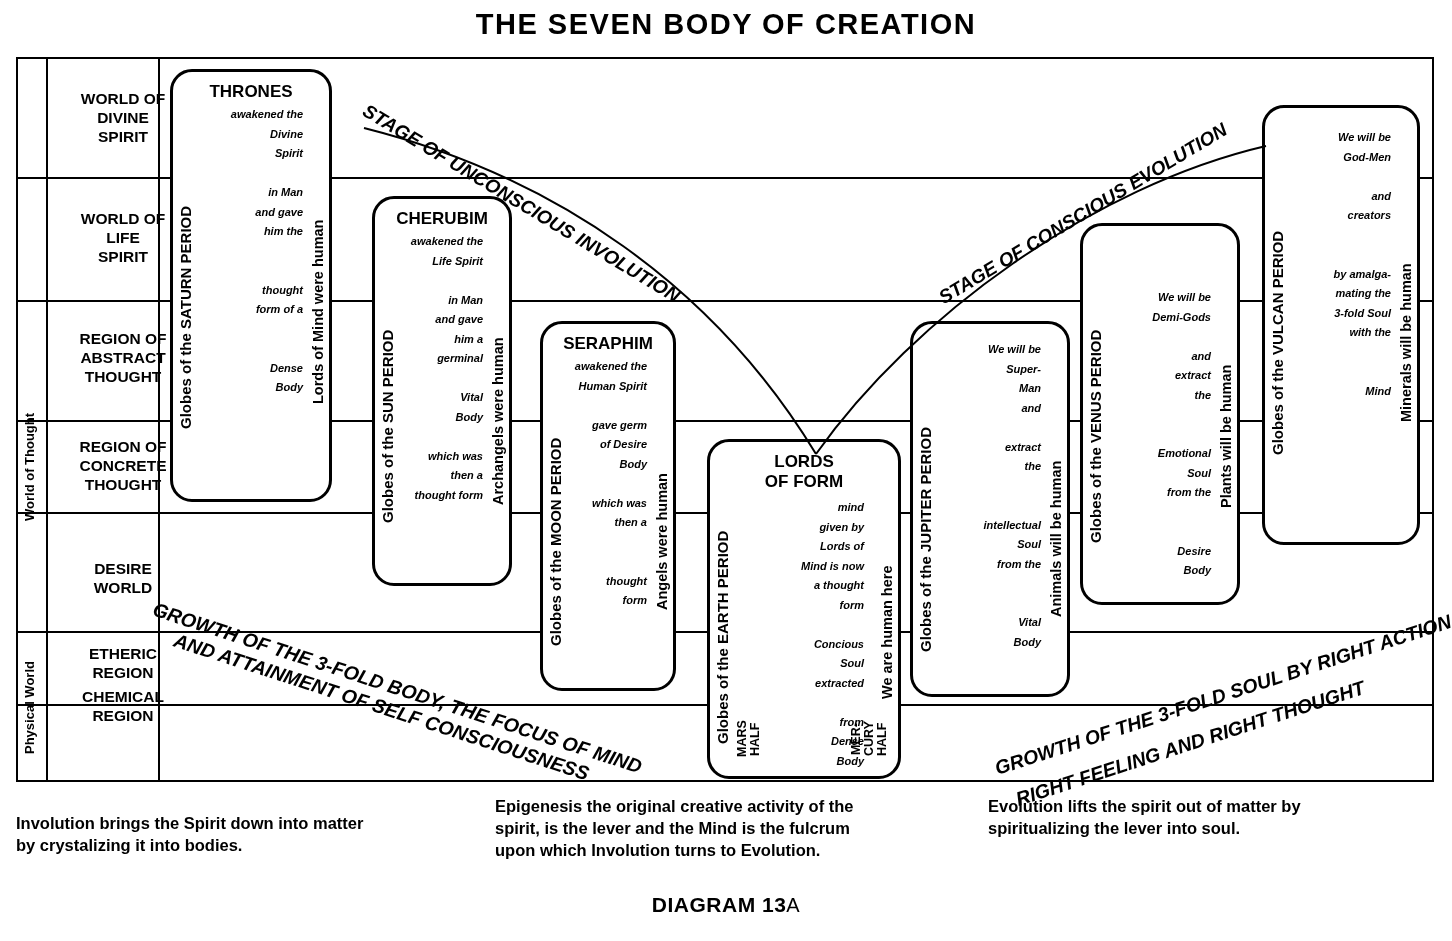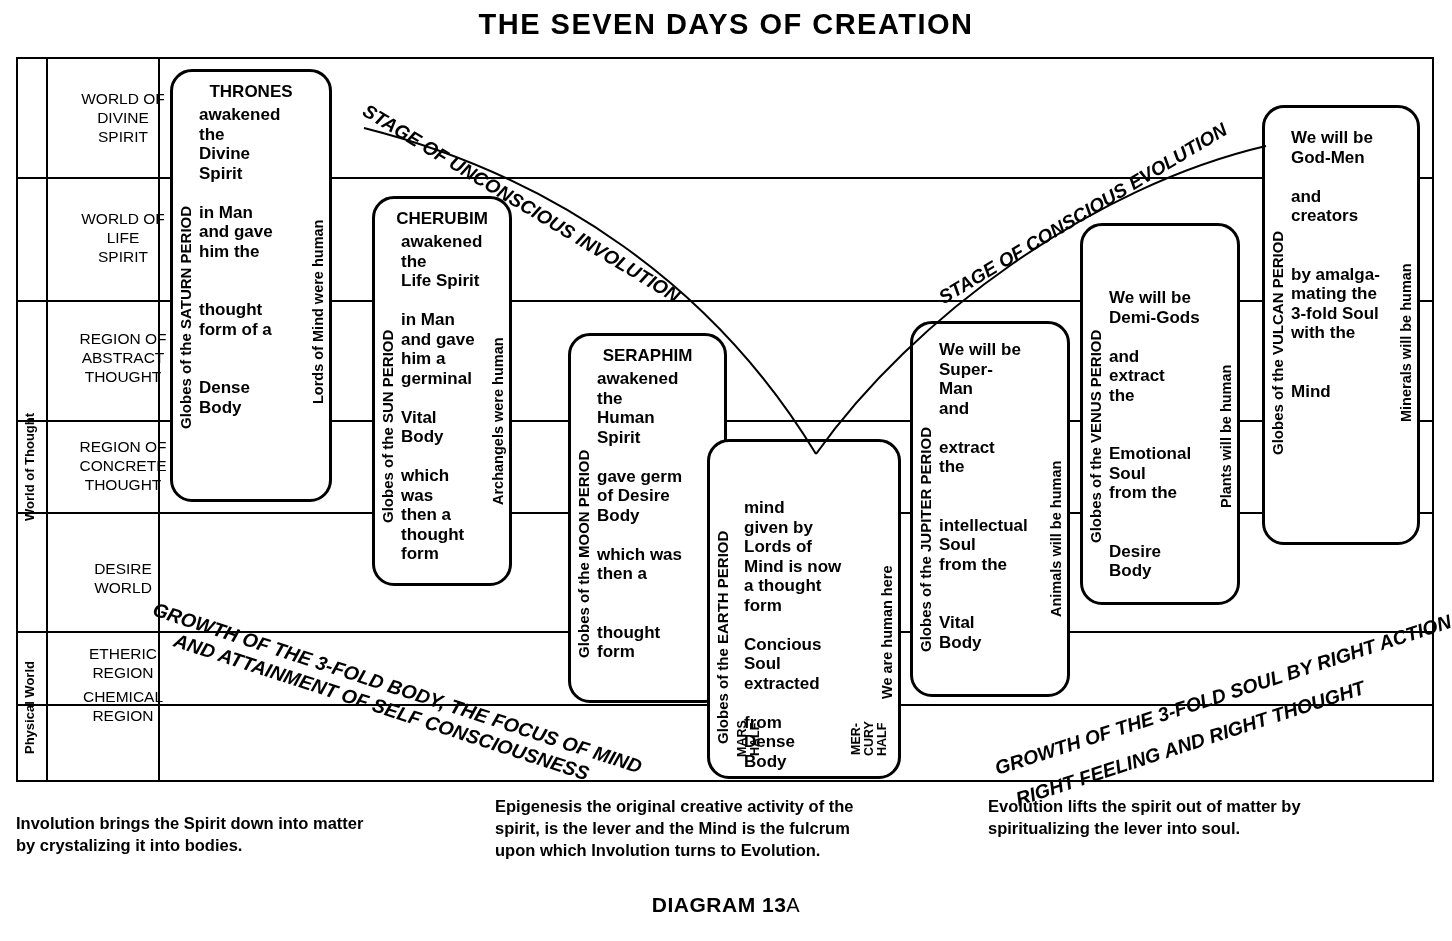--- a/index.html
+++ b/index.html
@@ -18,41 +18,41 @@
   }
   #grid{
     position:absolute;left:16px;top:57px;width:1418px;height:725px;
     border:2px solid #000;
     box-sizing:border-box;
   }
   .rowline{position:absolute;left:0;width:100%;height:2px;background:#000;}
   .vline{position:absolute;top:0;width:2px;height:100%;background:#000;}
   .rowlabel{
     position:absolute;left:46px;width:118px;
-    text-align:center;font-weight:normal;font-size:15.5px;line-height:19px;
+    text-align:center;font-weight:bold;font-size:15.5px;line-height:19px;
   }
   .worldlabel{
     position:absolute;
     writing-mode:vertical-rl;transform:rotate(180deg);
     text-align:center;font-weight:bold;font-size:13px;
     left:4px;width:22px;
   }
   
   .capsule{
     position:absolute;
     border:3px solid #000;border-radius:22px;
     box-sizing:border-box;background:#fff;
   }
   .cap-title{
     position:absolute;left:0;width:100%;
     text-align:center;font-weight:bold;font-size:17px;line-height:20px;
   }
   .cap-body{
     position:absolute;left:0;width:100%;
-    text-align:left;font-weight:bold;font-size:17px;line-height:19.5px;
+    text-align:right;font-weight:bold;font-size:11px;line-height:19.5px;font-style:italic;
   }
   .vlabel{
     position:absolute;
     writing-mode:vertical-rl;transform:rotate(180deg);
     font-weight:bold;font-size:15px;
     text-align:center;
   }
   .sidelabel{
     position:absolute;
     writing-mode:vertical-rl;transform:rotate(180deg);
@@ -77,21 +77,21 @@
   #diagnum .suffix{font-weight:normal;font-size:20px;}
   .halflabel{
     position:absolute;
     writing-mode:vertical-rl;transform:rotate(180deg);
     font-weight:bold;font-size:12.5px;text-align:center;line-height:13px;
   }
 </style>
 </head>
 <body>
 
-<div id="title">THE SEVEN DAYS OF CREATION</div>
+<div id="title">THE SEVEN BODY OF CREATION</div>
 
 <div id="grid">
 
   <div class="rowline" style="top:118px"></div>
   <div class="rowline" style="top:241px"></div>
   <div class="rowline" style="top:361px"></div>
   <div class="rowline" style="top:453px"></div>
   <div class="rowline" style="top:572px"></div>
   <div class="rowline" style="top:645px"></div>
 
@@ -154,40 +154,42 @@
 Vital
 Body
 
 which was
 then a
 thought form</div>
     <div class="vlabel" style="left:4px;top:80px;height:295px;">Globes of the SUN PERIOD</div>
     <div class="sidelabel" style="right:3px;top:70px;height:305px;">Archangels were human</div>
   </div>
 
-  <div class="capsule" style="left:522px;top:274px;width:159px;height:370px;margin-left:28px;">
+  <div class="capsule" style="left:522px;top:262px;width:136px;height:370px;">
     <div class="cap-title" style="top:10px">SERAPHIM</div>
     <div class="cap-body" style="top:33px;white-space:pre-line;padding:0 26px;box-sizing:border-box;">awakened the
 Human Spirit
 
 gave germ
 of Desire
 Body
 
 which was
 then a
 
 
 thought
 form</div>
     <div class="vlabel" style="left:4px;top:75px;height:285px;">Globes of the MOON PERIOD</div>
     <div class="sidelabel" style="right:3px;top:80px;height:275px;">Angels were human</div>
   </div>
 
   <div class="capsule" style="left:689px;top:380px;width:194px;height:340px;">
+    <div class="cap-title" style="top:10px;white-space:pre-line;">LORDS
+OF FORM</div>
     <div class="cap-body" style="top:56px;white-space:pre-line;padding:0 34px;box-sizing:border-box;">mind
 given by
 Lords of
 Mind is now
 a thought
 form
 
 Concious
 Soul
 extracted

